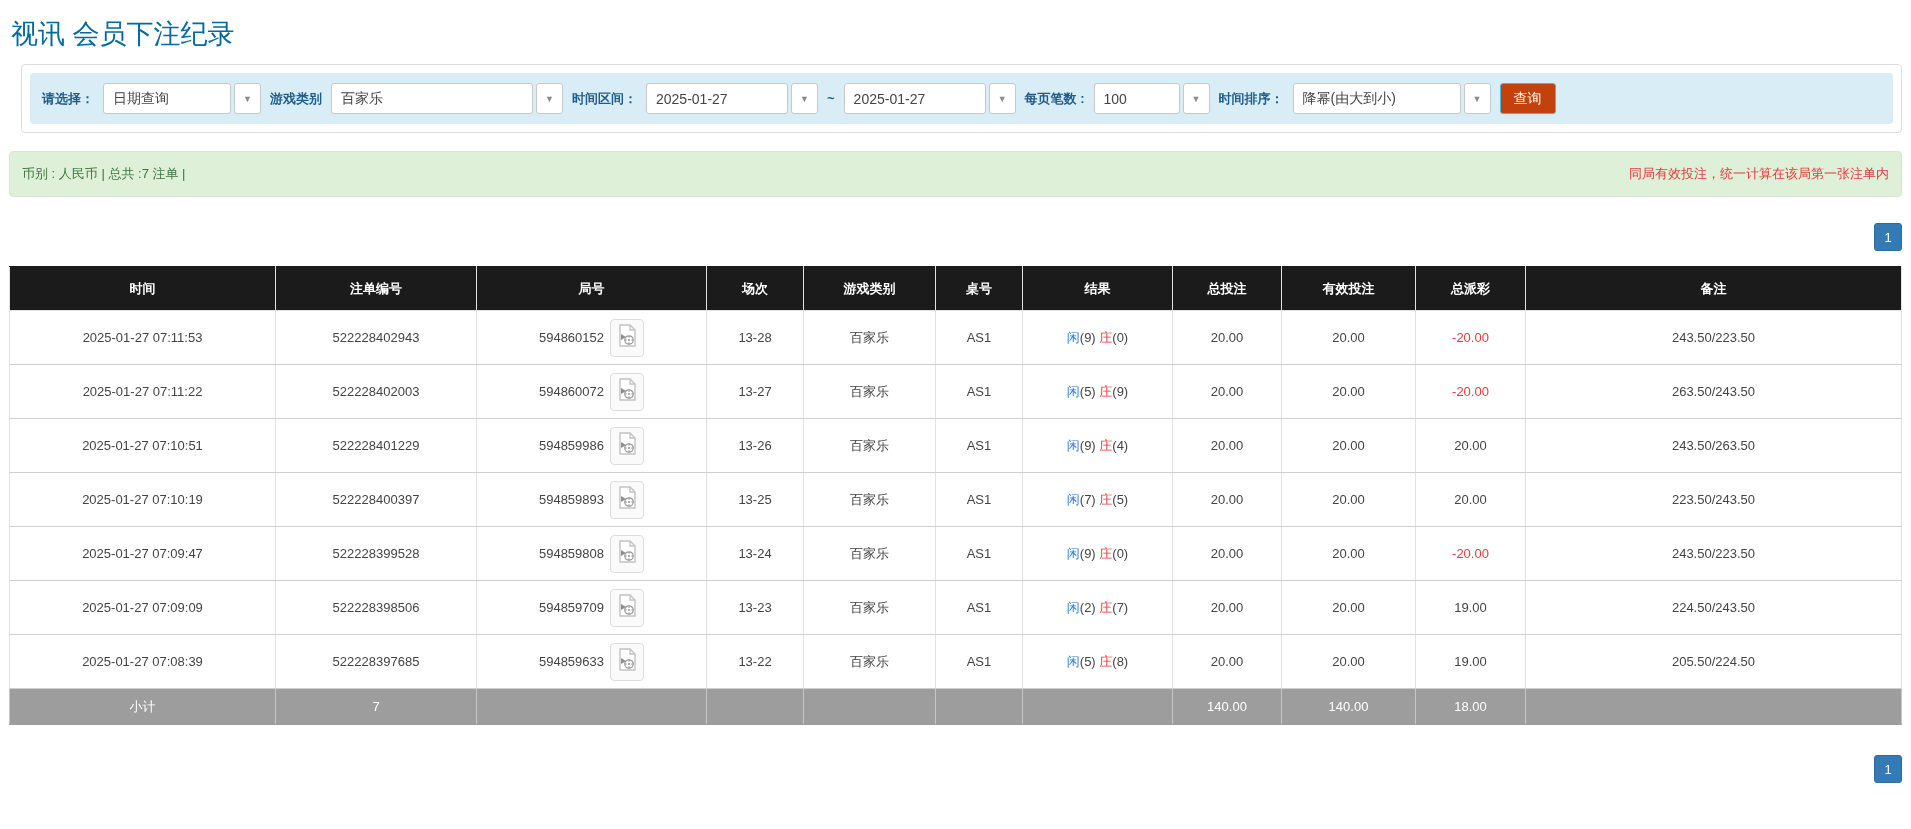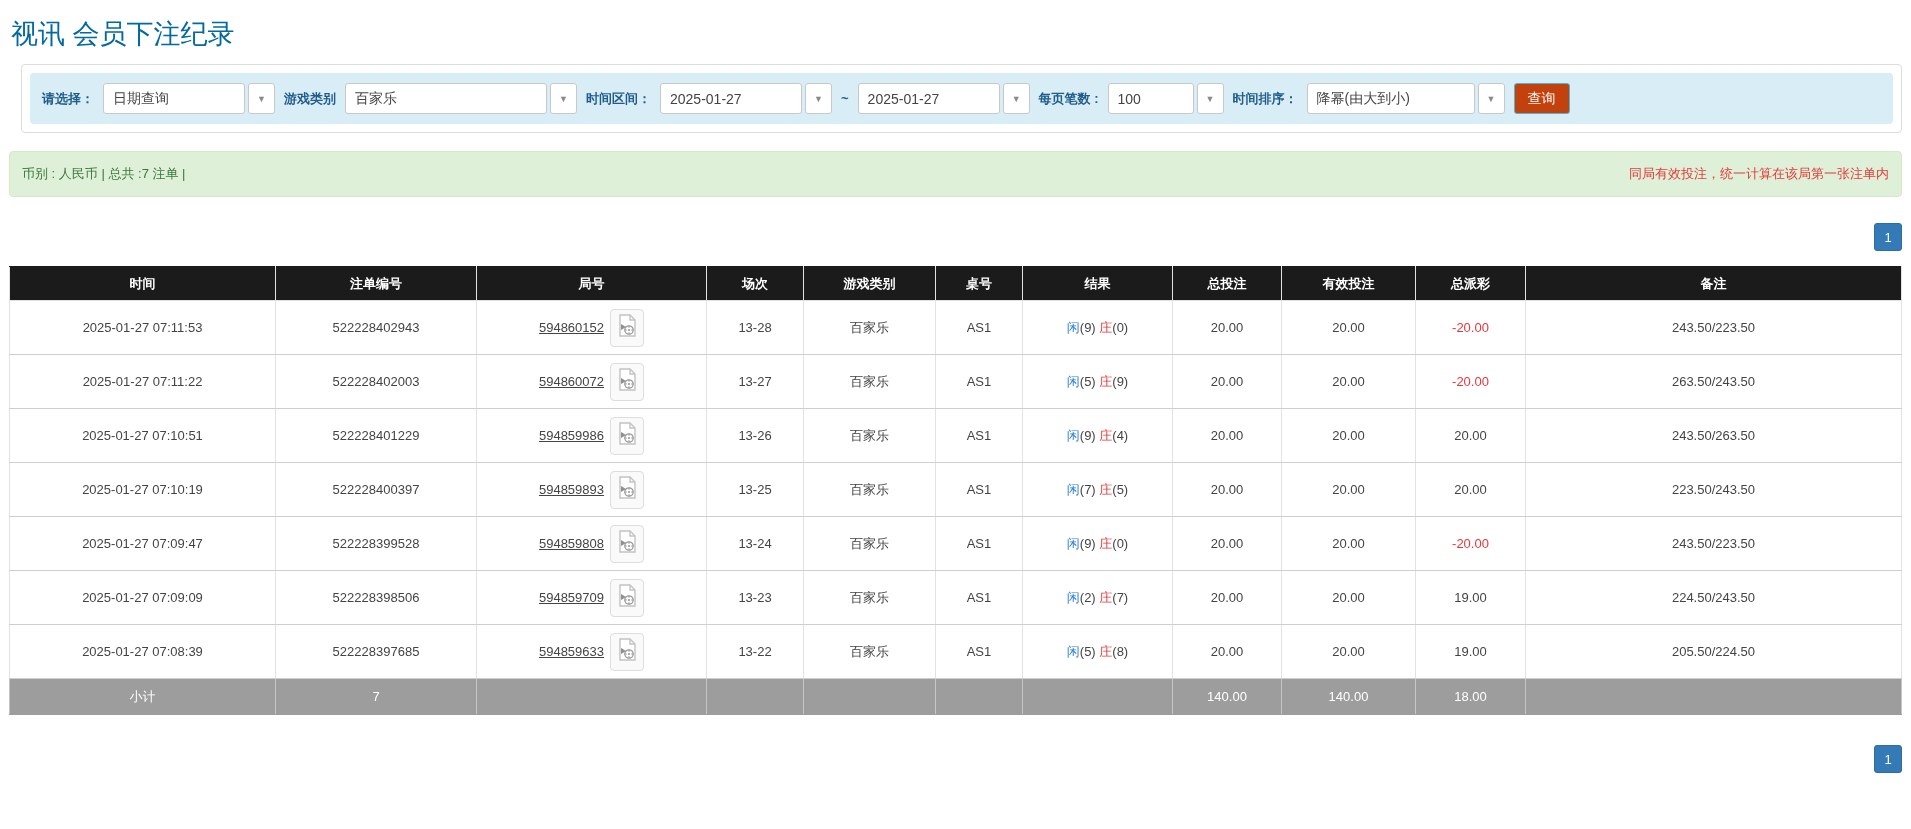--- a/index.html
+++ b/index.html
@@ -115,39 +115,39 @@
   table.records {
     width: 100%;
     border-collapse: collapse;
     table-layout: fixed;
   }
   table.records th {
     background: #1b1b1b;
     color: #fff;
     font-size: 13px;
     font-weight: bold;
-    height: 34px;
+    height: 44px;
     text-align: center;
     border: 1px solid #e2e2e2;
     border-top: 1px solid #1b1b1b;
     padding: 2px 4px;
   }
   table.records td {
     background: #fff;
     font-size: 13px;
     color: #444;
     text-align: center;
     height: 54px;
     border: 1px solid #e2e2e2;
     border-bottom: 1px solid #cfcfcf;
     padding: 2px 4px;
     overflow: hidden;
     white-space: nowrap;
   }
-  td .round-wrap { display: inline-flex; align-items: center; gap: 6px; text-decoration: underline; }
+  td .round-wrap { display: inline-flex; align-items: center; gap: 6px; }
   .video-btn {
     width: 34px;
     height: 38px;
     background: #fafafa;
     border: 1px solid #ddd;
     border-radius: 4px;
     display: inline-flex;
     align-items: center;
     justify-content: center;
     cursor: pointer;
@@ -173,21 +173,21 @@
 
 <div class="page">
 
   <h1 class="page-title">视讯 会员下注纪录</h1>
 
   <div class="filter-panel">
     <div class="filter-bar">
 
       <span class="f-label">请选择：</span>
       <span class="combo">
-        <span class="combo-value" style="width:142px;">日期查询</span>
+        <span class="combo-value" style="width:128px;">日期查询</span>
         <span class="combo-arrow">▼</span>
       </span>
 
       <span class="f-label">游戏类别</span>
       <span class="combo">
         <span class="combo-value" style="width:202px;">百家乐</span>
         <span class="combo-arrow">▼</span>
       </span>
 
       <span class="f-label">时间区间：</span>

